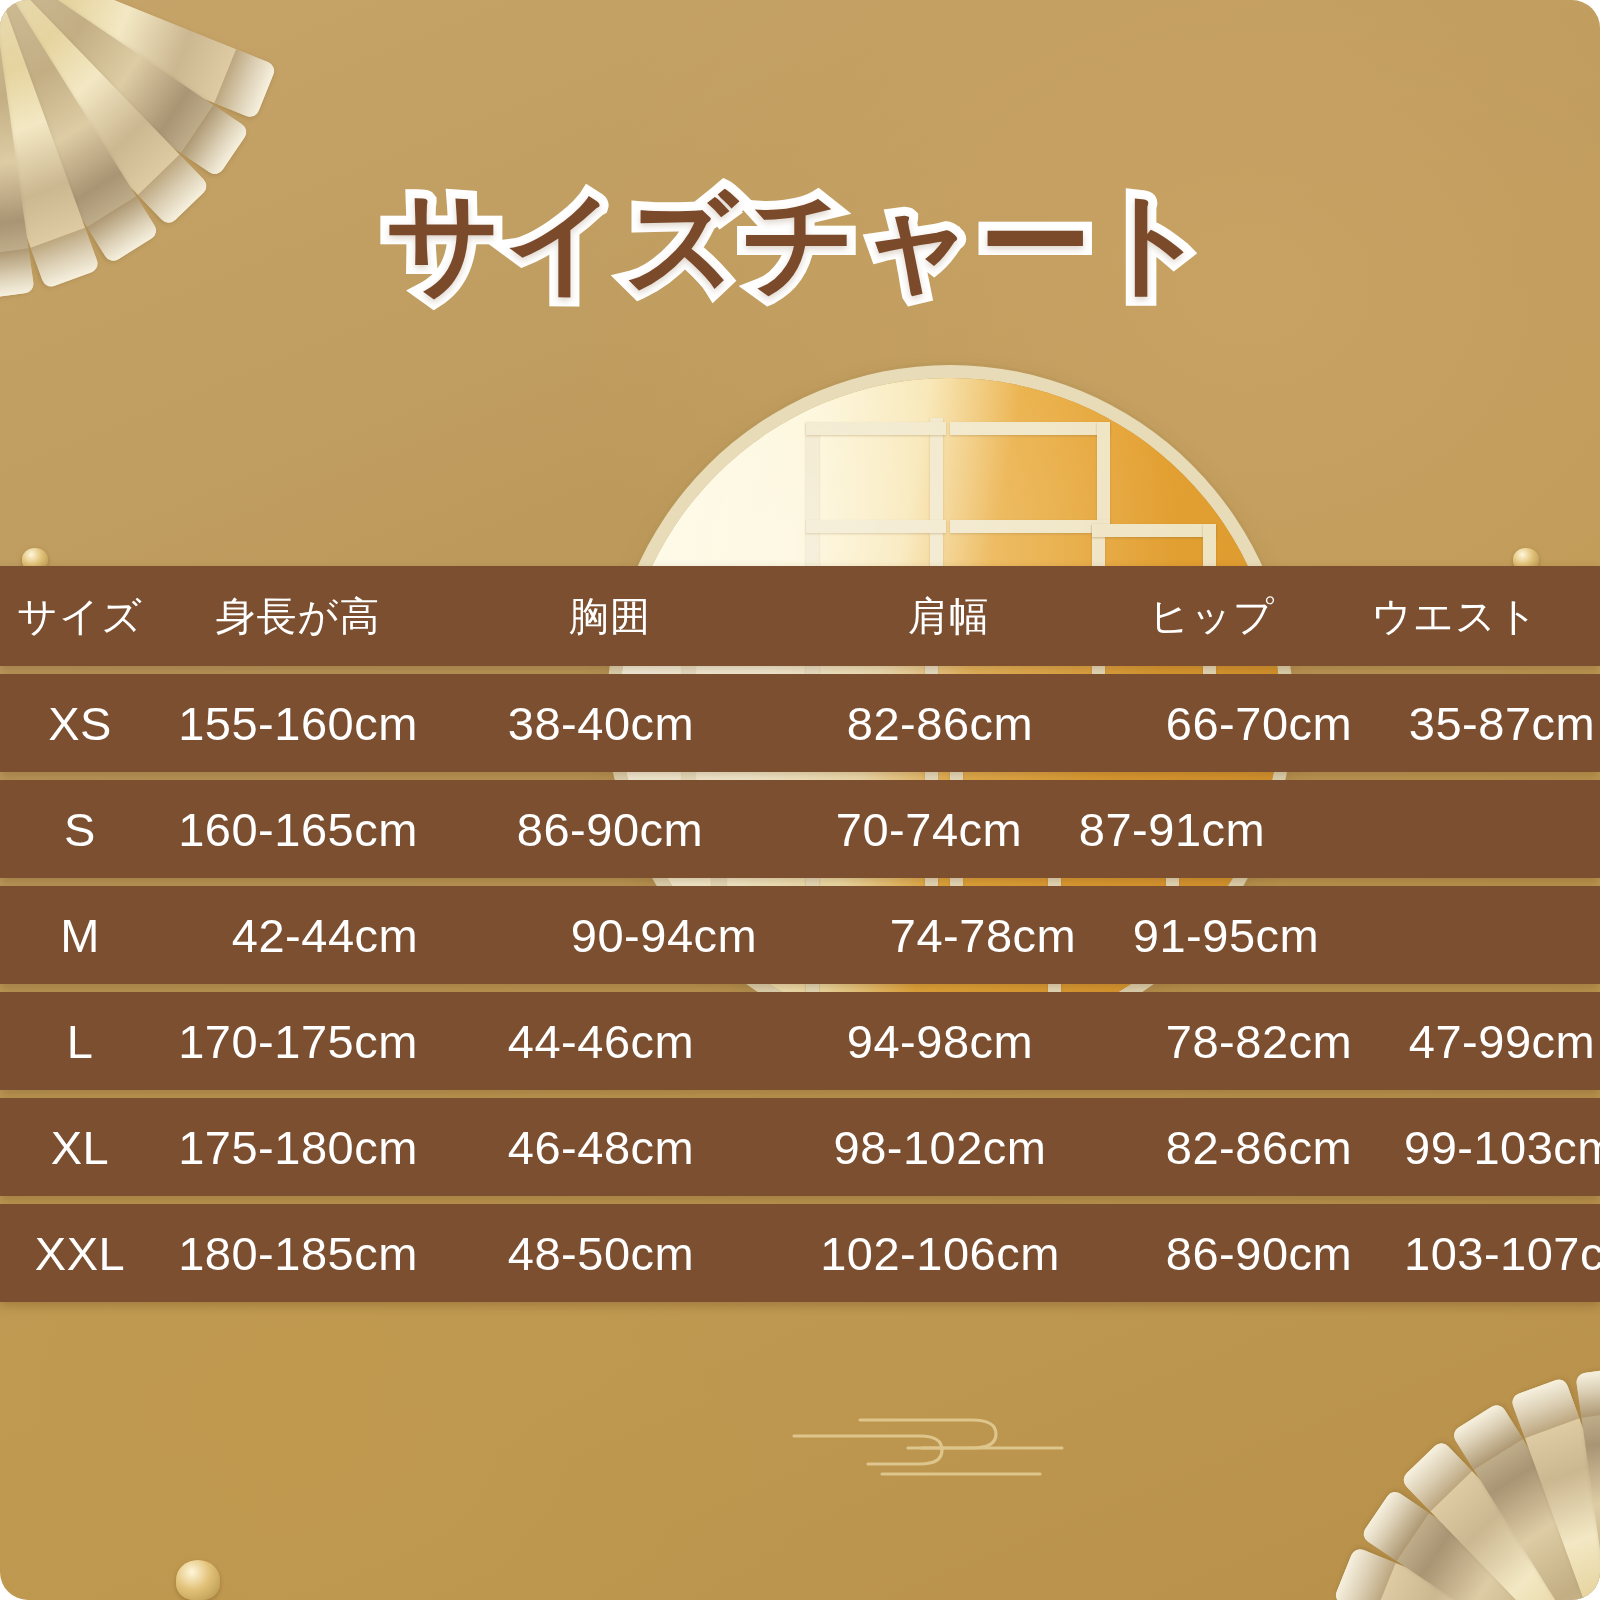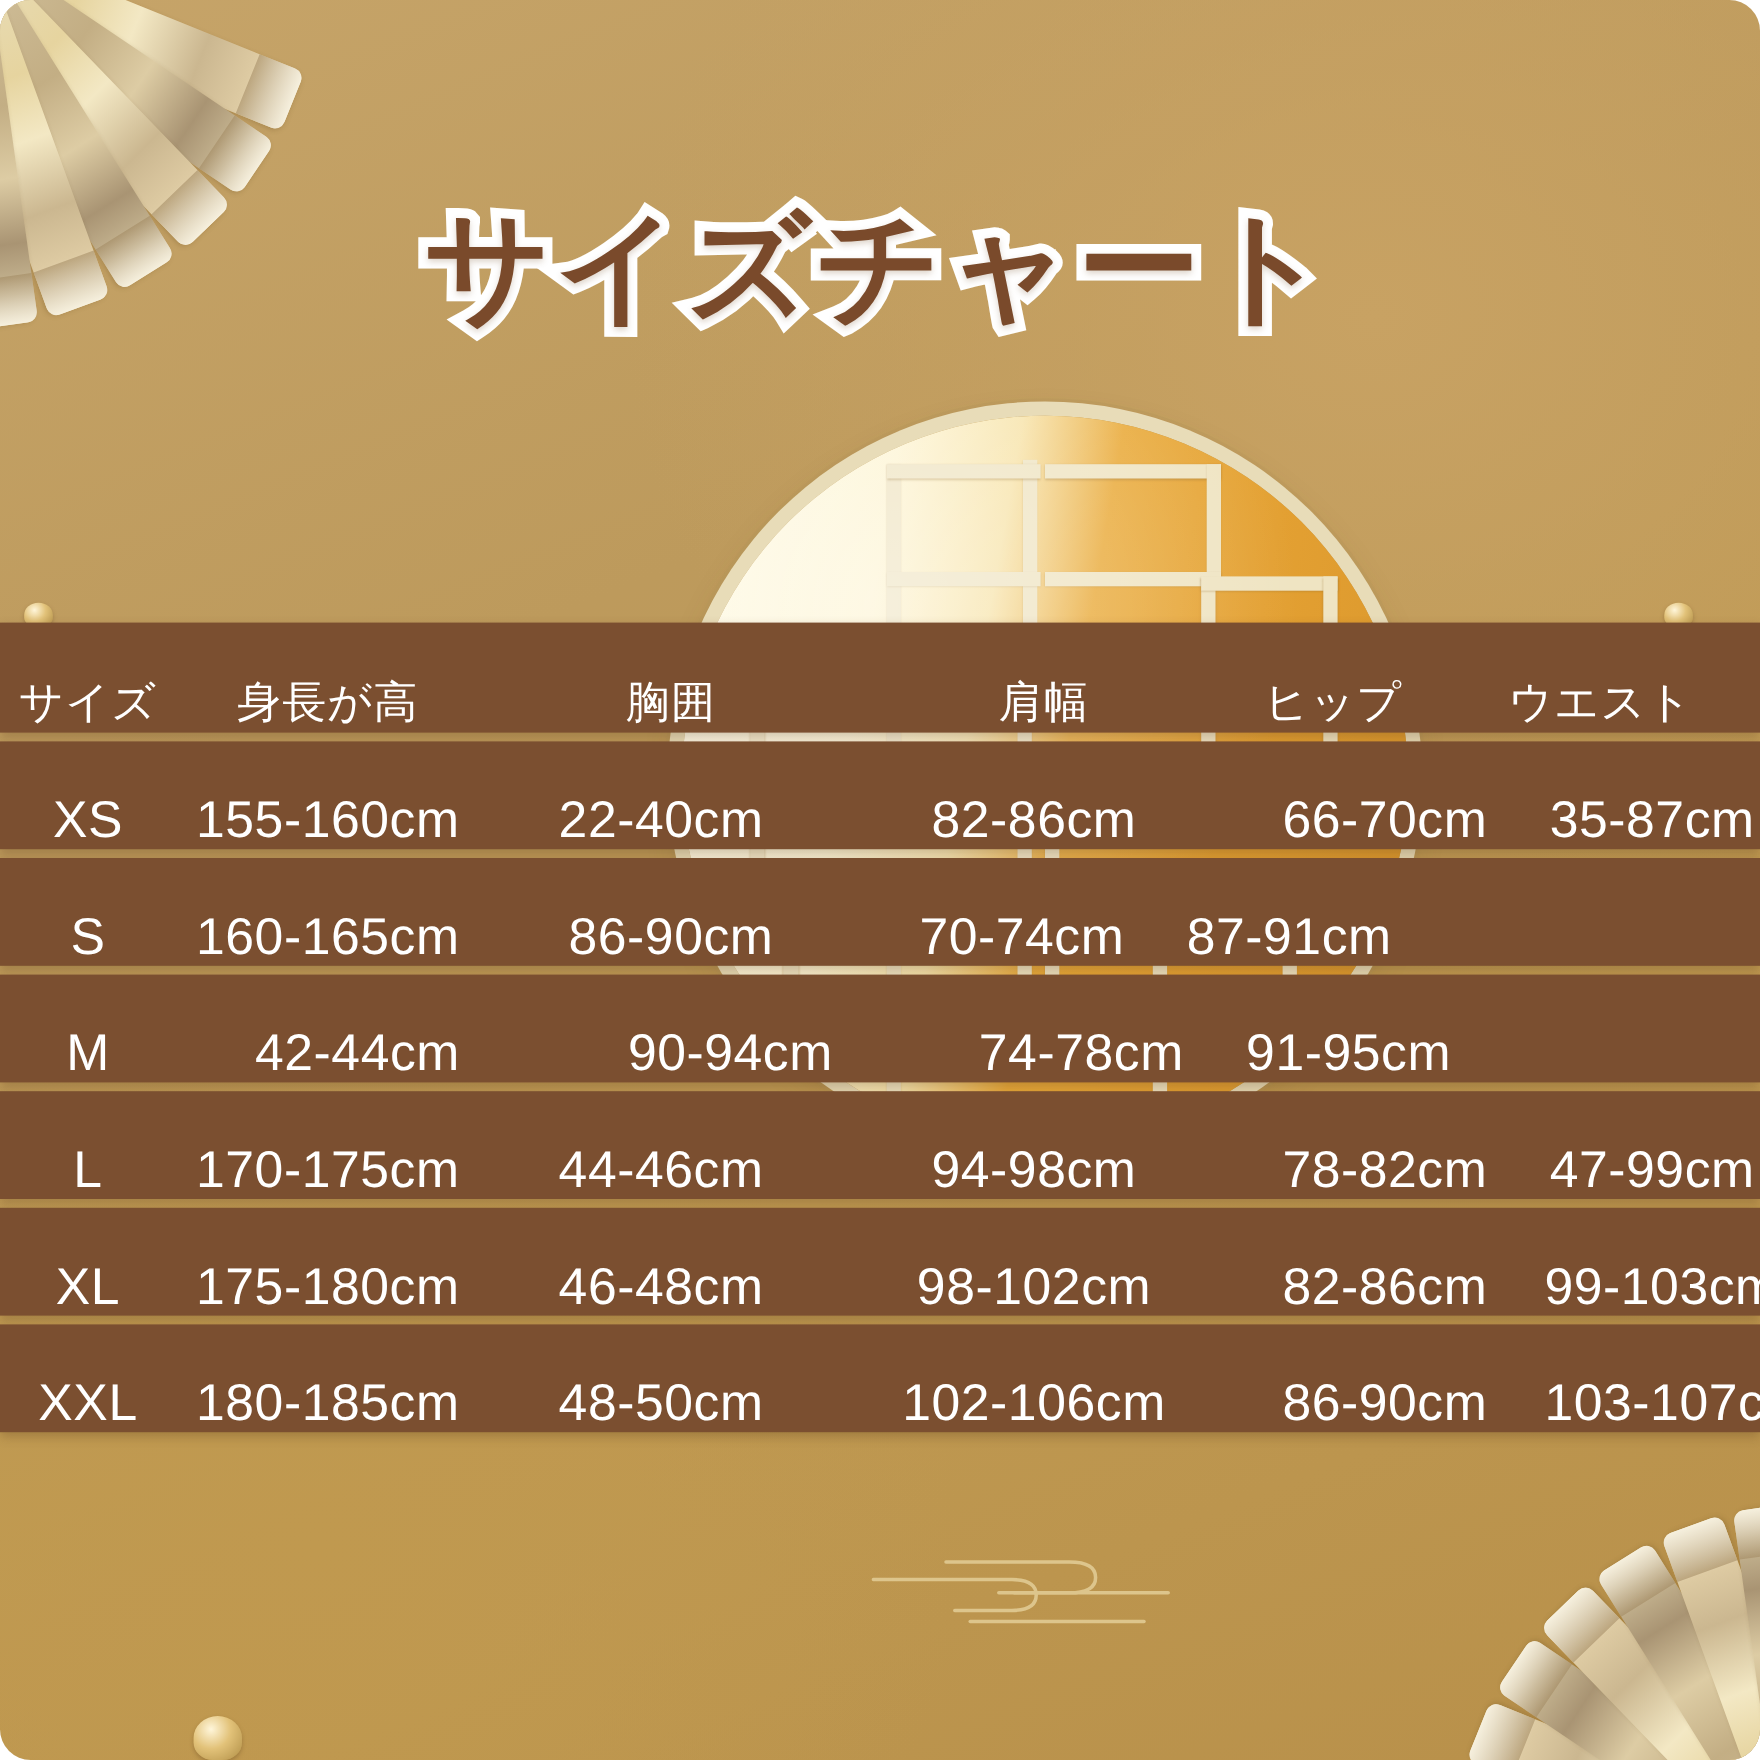--- a/index.html
+++ b/index.html
@@ -121,21 +121,21 @@
   
   .table {
     position: absolute;
     left: 0;
     top: 566px;
     width: 1600px;
   }
   .row {
     position: relative;
     display: flex;
-    align-items: flex-end;
+    align-items: center;
     background: #7b4f30;
     height: 98px;
     box-shadow: 0 4px 9px rgba(95,62,30,0.3);
   }
   .row.header { height: 100px; }
   .row + .row { margin-top: 8px; }
 
   .cell {
     color: #ffffff;
     text-align: center;
@@ -250,21 +250,21 @@
       <div class="cell c-h">身長が高</div>
       <div class="cell c-ch">胸囲</div>
       <div class="cell c-sh">肩幅</div>
       <div class="cell c-hip">ヒップ</div>
       <div class="cell c-w">ウエスト</div>
     </div>
 
     <div class="row body">
       <div class="cell c-size">XS</div>
       <div class="cell c-h">155-160cm</div>
-      <div class="cell c-sh">22-40cm</div>
+      <div class="cell c-sh">38-40cm</div>
       <div class="cell c-ch">82-86cm</div>
       <div class="cell c-w">66-70cm</div>
       <div class="cell c-hip">35-87cm</div>
     </div>
 
     <div class="row body">
       <div class="cell c-size">S</div>
       <div class="cell c-h">160-165cm</div>
       <div class="cell c-ch">86-90cm</div>
       <div class="cell c-w">70-74cm</div>

